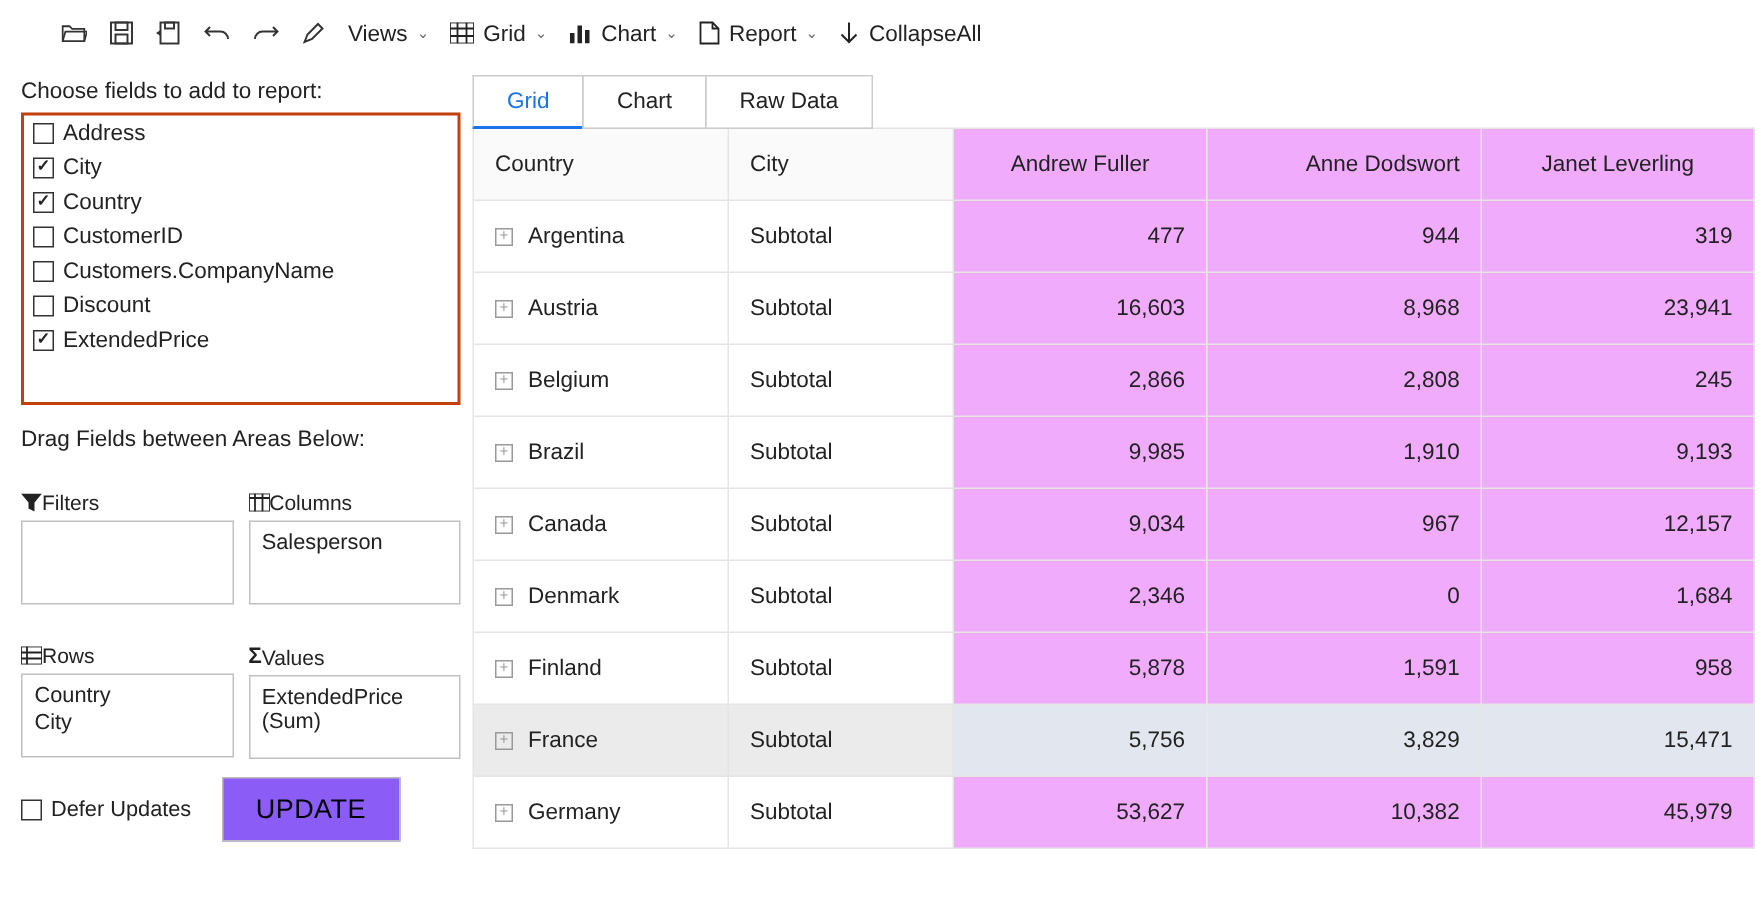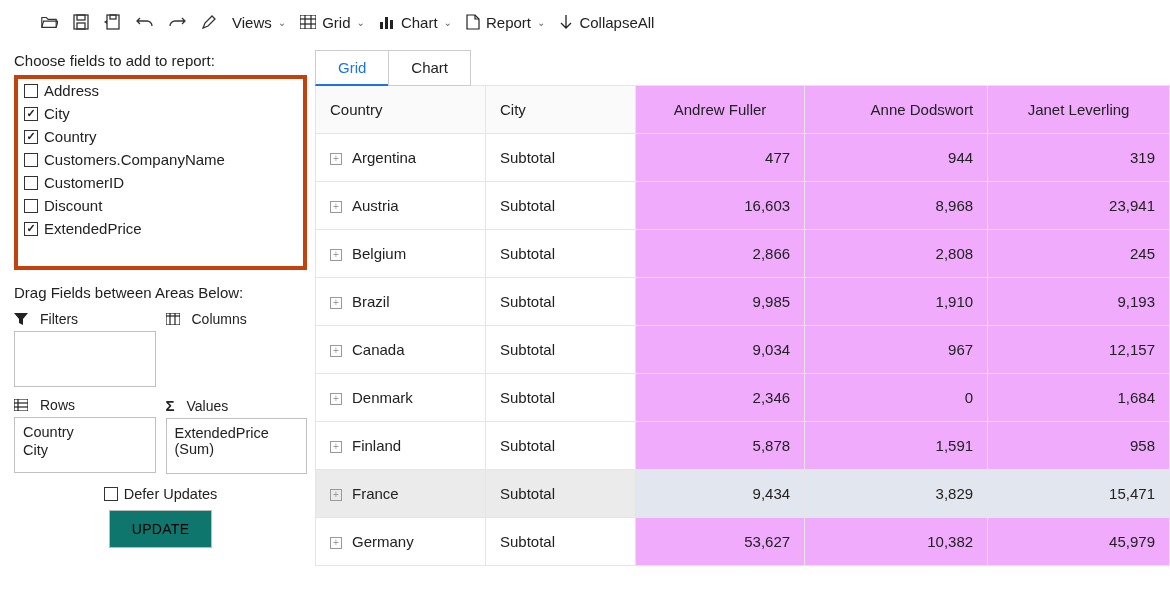--- a/index.html
+++ b/index.html
@@ -11,41 +11,41 @@
   .tb-group { display:flex; align-items:center; gap:6px; cursor:pointer; font-size:15px;justify-content:space-between; }
   .tb-group .caret { font-size:10px; color:#666; }
   
   
   .main { display:flex; }
   .sidebar { width: 315px; padding: 0 8px 0 14px; }
   .content { flex:1; border-left:0; }
   
   
   .chooser-label { font-size:15px; margin:8px 0 6px 0; }
-  .field-list { border:4px solid #c2410c; height: 195px; overflow-y:scroll; position:relative; }
+  .field-list { border:2px solid #c2410c; height: 195px; overflow-y:scroll; position:relative; }
   .field-item { display:flex; align-items:center; gap:6px; padding:3px 6px; font-size:15px; }
   .cbx { width:14px; height:14px; border:1px solid #333; display:inline-flex; align-items:center; justify-content:center; font-size:11px; line-height:1; }
   .cbx.checked::after { content:"✓"; font-weight:bold; }
   
   
   .field-list::-webkit-scrollbar { width:16px; }
   .field-list::-webkit-scrollbar-track { background:#f0f0f0; }
   .field-list::-webkit-scrollbar-thumb { background:#c8c8c8; }
   
   
   .areas-label { font-size:15px; margin:14px 0 10px 0; }
   .areas { display:grid; grid-template-columns: 1fr 1fr; gap:10px 10px; }
-  .area-hdr { display:flex; align-items:center; gap:12px; font-size:14px; font-weight:400; margin-bottom:4px; }
+  .area-hdr { display:flex; align-items:center; gap:0; font-size:14px; font-weight:400; margin-bottom:4px;margin-top:16px; }
   .area-box { border:1px solid #c0c0c0; min-height:56px; padding:6px 8px; font-size:14.5px; }
   .area-box .item { margin-bottom:2px; }
   
   
-  .update-row { display:flex; align-items:center; justify-content:flex-start; margin-top:12px; gap:8px;flex-direction:column;}
+  .update-row { display:flex; align-items:center; justify-content:flex-start; margin-top:12px; gap:20px;}
   .defer { display:flex; align-items:center; gap:6px; font-size:14.5px; }
-  .update-btn { border:1px solid #bbb; background:#0f766e; padding:10px 22px; font-size:14px; letter-spacing:0.3px; cursor:pointer; }
+  .update-btn { border:1px solid #bbb; background:#8b5cf6; padding:10px 22px; font-size:18px; letter-spacing:0.3px; cursor:pointer; }
   
   
   .tabs { display:flex; border-bottom:0; margin-top:6px; }
   .tab { border:1px solid #ccc; padding:8px 22px; font-size:15px; cursor:pointer; margin-right:-1px; }
   .tab.active { border-bottom:2px solid #1a73e8; color:#1a73e8; }
   
   
   .grid { border-collapse:collapse; width:100%; margin-top:-1px; }
   .grid th, .grid td { border:1px solid #e5e5e5; padding:0 14px; height:48px; font-weight:400; font-size:15px; }
   .grid th { background:#fafafa; text-align:left; }
@@ -156,25 +156,25 @@
         <div class="field-item">
           <span class="cbx checked"></span>
           <span>City</span>
         </div>
         <div class="field-item">
           <span class="cbx checked"></span>
           <span>Country</span>
         </div>
         <div class="field-item">
           <span class="cbx"></span>
+          <span>CustomerID</span>
+        </div>
+        <div class="field-item">
+          <span class="cbx"></span>
           <span>Customers.CompanyName</span>
-        </div>
-        <div class="field-item">
-          <span class="cbx"></span>
-          <span>CustomerID</span>
         </div>
         <div class="field-item">
           <span class="cbx"></span>
           <span>Discount</span>
         </div>
         <div class="field-item">
           <span class="cbx checked"></span>
           <span>ExtendedPrice</span>
         </div>
       </div>
@@ -197,20 +197,23 @@
             <span>
               <svg width="14" height="12" viewBox="0 0 14 12" fill="none" stroke="currentColor" stroke-width="1.2">
                 <rect x="0" y="0" width="14" height="12"></rect>
                 <line x1="0" y1="3" x2="14" y2="3"></line>
                 <line x1="4" y1="0" x2="4" y2="12"></line>
                 <line x1="9" y1="0" x2="9" y2="12"></line>
               </svg>
             </span>
             <span>Columns</span>
           </div>
+        <div class="area-box" id="cols-box">
+            <div class="item">Salesperson</div>
+          </div>
       </div>
       <div>
         <div class="area-hdr">
             <span>
               <svg width="14" height="12" viewBox="0 0 14 12" fill="none" stroke="currentColor" stroke-width="1.2">
                 <rect x="0" y="0" width="14" height="12"></rect>
                 <line x1="0" y1="4" x2="14" y2="4"></line>
                 <line x1="0" y1="8" x2="14" y2="8"></line>
                 <line x1="4" y1="0" x2="4" y2="12"></line>
               </svg>
@@ -239,20 +242,21 @@
           <span>Defer Updates</span>
         </label>
       <button class="update-btn">UPDATE</button>
     </div>
   </div>
 
   <div class="content">
     <div class="tabs">
       <div class="tab active">Grid</div>
       <div class="tab">Chart</div>
+      <div class="tab">Raw Data</div>
     </div>
     <table class="grid">
       <thead>
         <tr>
           <th style="width:170px">Country</th>
           <th style="width:150px">City</th>
           <th class="val" style="text-align:center"><span>Andrew Fuller</span></th>
           <th class="val" style="text-align:right"><span>Anne Dodswort</span></th>
           <th class="val" style="text-align:center"><span>Janet Leverling</span></th>
         </tr>
@@ -303,21 +307,21 @@
           <tr>
     <td><span class="exp"></span>Finland</td>
     <td>Subtotal</td>
     <td class="val">5,878</td>
     <td class="val">1,591</td>
     <td class="val">958</td>
           </tr>
           <tr class="hov">
     <td><span class="exp"></span>France</td>
     <td>Subtotal</td>
-    <td class="val">9,434</td>
+    <td class="val">5,756</td>
     <td class="val">3,829</td>
     <td class="val">15,471</td>
           </tr>
           <tr>
     <td><span class="exp"></span>Germany</td>
     <td>Subtotal</td>
     <td class="val">53,627</td>
     <td class="val">10,382</td>
     <td class="val">45,979</td>
           </tr>

